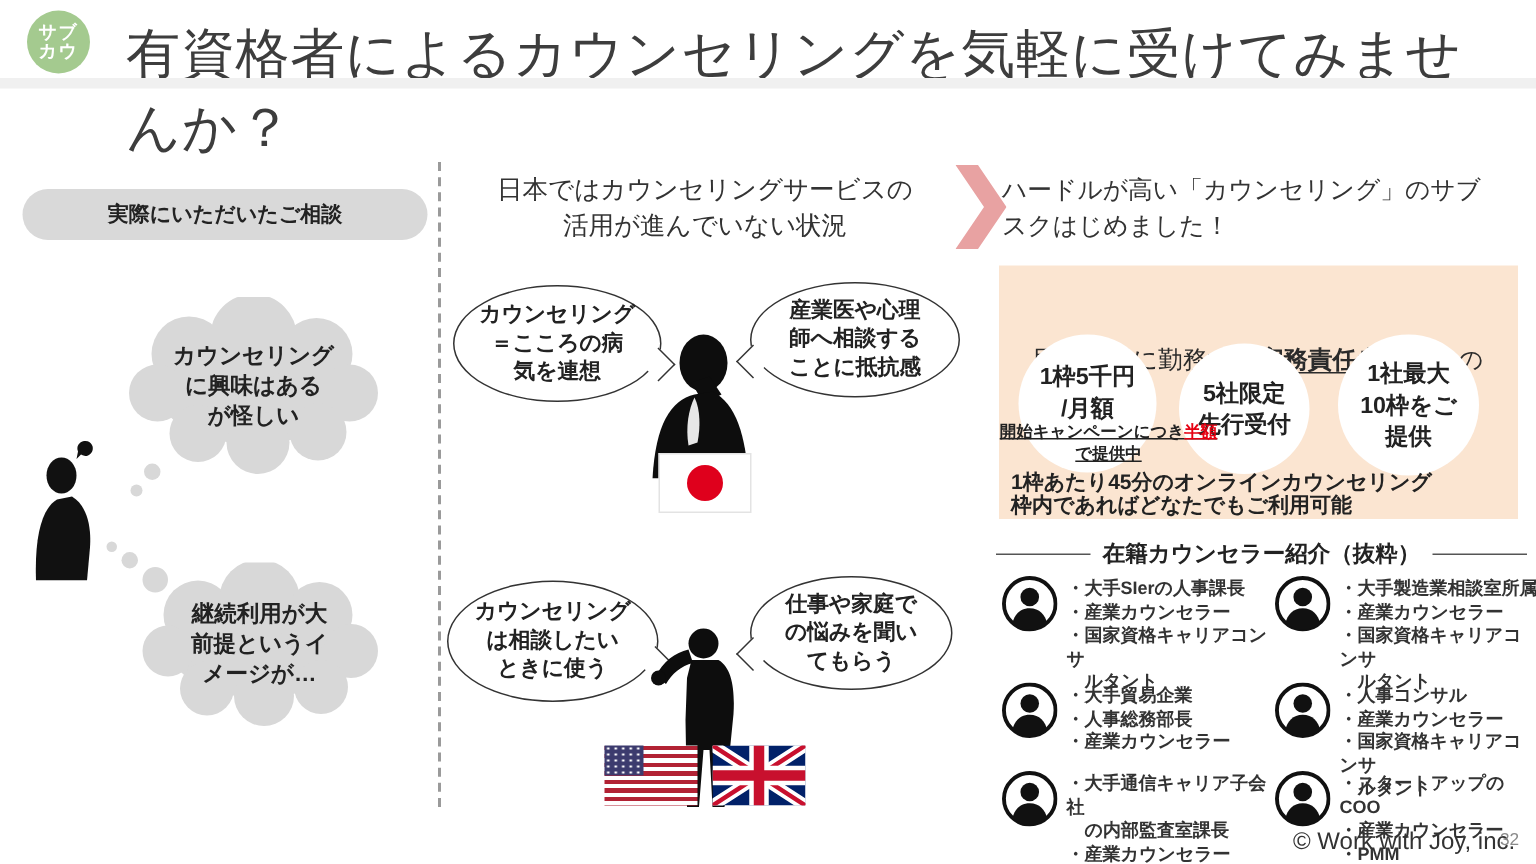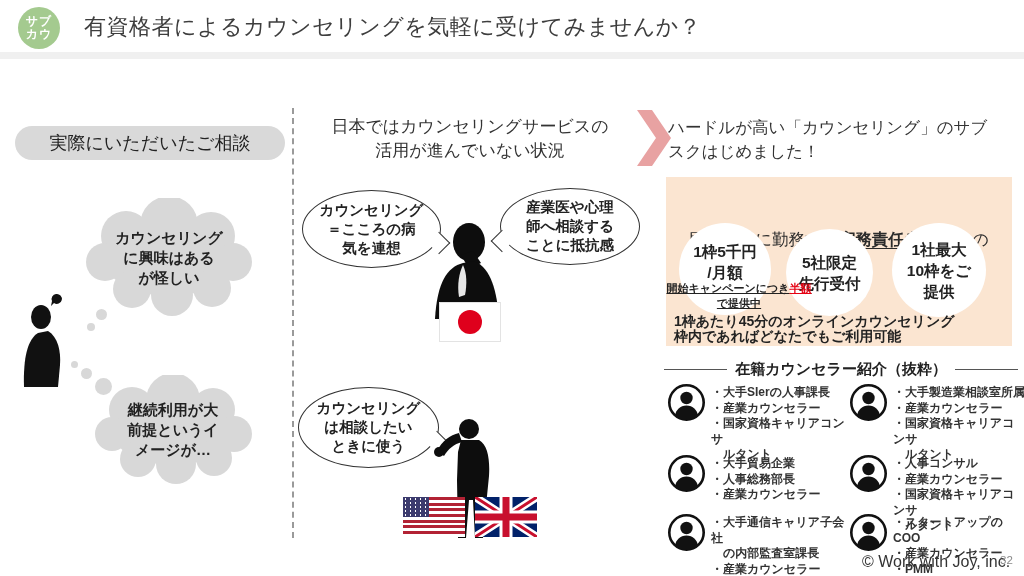--- a/index.html
+++ b/index.html
@@ -5,27 +5,27 @@
   html,body { margin:0; padding:0; background:#fff; }
   .slide { position:relative; width:1024px; height:576px; background:#ffffff;
            font-family:"Liberation Sans", sans-serif; overflow:hidden; color:#333; }
   .abs { position:absolute; }
 
   
   .badge { left:18px; top:7px; width:42px; height:42px; border-radius:50%;
            background:#a4ca8f; color:#fff; font-weight:bold; font-size:12px;
            display:flex; flex-direction:column; align-items:center; justify-content:center;
            line-height:13px; letter-spacing:1px; }
-  .page-title { left:84px; top:12px; width:900px; font-size:22px; color:#3d3d3d; letter-spacing:0.5px; }
+  .page-title { left:84px; top:12px; width:900px; font-size:36px; color:#3d3d3d; letter-spacing:0.5px; }
   .title-band { left:0; top:52px; width:1024px; height:7px; background:#f0f0f0; }
 
   
   .left-pill { left:15px; top:126px; width:270px; height:34px; background:#d9d9d9;
                border-radius:17px; display:flex; align-items:center; justify-content:center;
-               font-size:18px; font-weight:normal; color:#222; }
+               font-size:14px; font-weight:bold; color:#222; }
   .cloud-wrap { width:170px; height:120px; }
   .cloud-text { position:absolute; left:0; top:0; width:100%; height:100%;
                 display:flex; align-items:center; justify-content:center; text-align:center;
                 font-size:15px; font-weight:bold; color:#222; line-height:20px; white-space:pre-line; }
   .dot { border-radius:50%; background:#d8d8d8; }
   .dashed-sep { left:292px; top:108px; height:430px; border-left:2px dashed #9a9a9a; width:0; }
 
   
   .mid-heading { left:300px; top:115px; width:340px; text-align:center;
                  font-size:17px; color:#333; line-height:24px; white-space:pre-line; }
@@ -167,20 +167,26 @@
   <div class="abs flag-jp" style="left:439px; top:302px; width:60px; height:38px;">
     <div class="sun"></div>
   </div>
 
   <div class="abs bubble" style="left:298px; top:387px; width:139px; height:79px;">
     <div class="tail tail-r"></div>
     <span>カウンセリング
 は相談したい
 ときに使う</span>
   </div>
+  <div class="abs bubble" style="left:500px; top:384px; width:133px; height:74px;">
+    <div class="tail tail-l"></div>
+    <span>仕事や家庭で
+の悩みを聞い
+てもらう</span>
+  </div>
 
   <svg class="abs" style="left:433px; top:418px;" width="64" height="122" viewBox="0 0 64 122">
     <g fill="#0d0d0d">
       <circle cx="36" cy="11" r="10"></circle>
       <path d="M28,22 L46,22 C55,27 57,42 56,58 L53,88 50,120 42,120 40,82 36,82 33,120 25,120 24,62 25,34 Z"></path>
       <path d="M29,24 C21,26 15,31 11,38 L4,33 C9,23 17,17 26,15 Z"></path>
       <circle cx="6" cy="34" r="5"></circle>
     </g>
   </svg>
   <div class="abs flag-us" style="left:403px; top:497px; width:62px; height:40px;">

